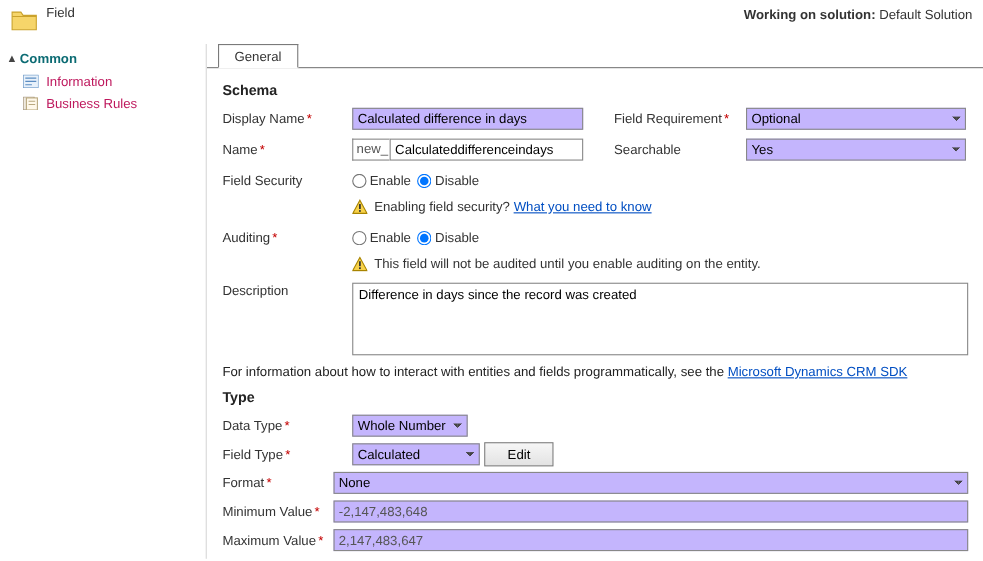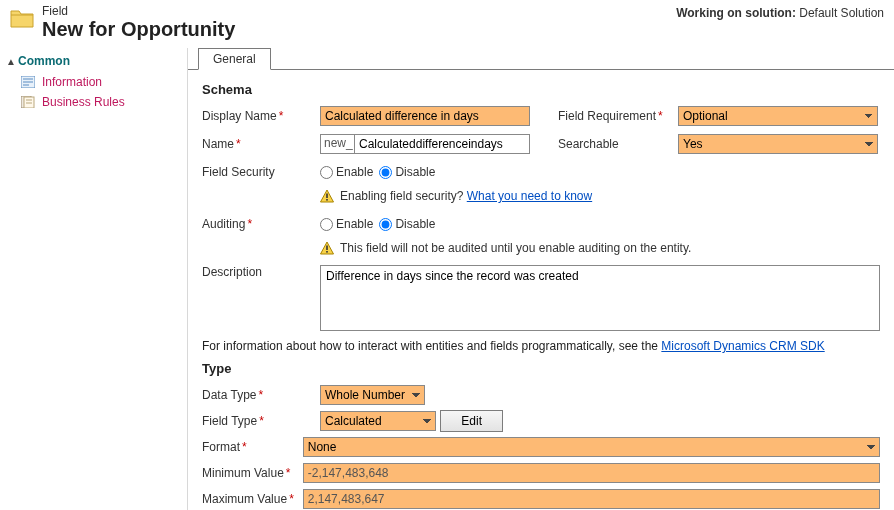--- a/index.html
+++ b/index.html
@@ -34,21 +34,21 @@
   .sec-heading { font-weight:600; font-size:13px; margin:2px 0 8px 0; color:#222; }
 
   .row { display:flex; align-items:center; min-height:22px; margin-bottom:6px; font-size:12px; }
   .lbl-col { width:118px; display:flex; align-items:center; color:#333; }
   .req { color:#c40000; margin-left:2px; }
   .ctrl-col { width:210px; margin-right:28px; display:flex; align-items:center; }
   .lbl-col2 { width:120px; display:flex; align-items:center; color:#333; }
   .ctrl-col2 { width:200px; display:flex; align-items:center; }
 
   input[type=text].fld, select.fld, .fldbox {
-    width:100%; height:20px; border:1px solid #888; font-size:12px; padding:1px 4px; background:#fdba74;
+    width:100%; height:20px; border:1px solid #888; font-size:12px; padding:1px 4px; background:#c4b5fd;
   }
   .readonly-input { background:#e9e9e9; color:#555; border:1px solid #aaa; }
   select.fld { appearance:none; -webkit-appearance:none; padding-right:18px; background-image:linear-gradient(45deg, transparent 50%, #444 50%), linear-gradient(-45deg, transparent 50%, #444 50%); background-position: right 8px center, right 4px center; background-size:4px 4px,4px 4px; background-repeat:no-repeat; }
   .wide-select { width:100%; }
   .prefix-box { display:flex; width:100%; }
   .prefix-box .pfx { width:34px; border:1px solid #888; border-right:none; font-size:12px; padding:1px 3px; height:20px; background:#fff; color:#555; }
   .prefix-box input { flex:1; height:20px; border:1px solid #888; font-size:12px; padding:1px 4px; }
 
   .radiopair { display:flex; align-items:center; gap:6px; }
   .radiopair label { display:flex; align-items:center; gap:3px; font-size:12px; color:#333; cursor:pointer; }
@@ -74,21 +74,20 @@
 
   <div class="hdr">
     <div class="folder-icon-box">
       <svg width="26" height="24" viewBox="0 0 26 24">
         <path d="M2 5 L10 5 L12 8 L24 8 L24 21 L2 21 Z" fill="#f6d56a" stroke="#caa22c" stroke-width="1"></path>
         <path d="M2 9 L24 9" stroke="#caa22c" stroke-width="1"></path>
       </svg>
     </div>
     <div class="hdr-titles">
       <div class="hdr-small">Field</div>
-      <div class="hdr-big">New for Opportunity</div>
     </div>
     <div class="hdr-spacer"></div>
     <div class="hdr-right">
       <span>Working on solution: </span><span class="hdr-right-thin">Default Solution</span>
     </div>
   </div>
 
   <div class="body">
 
     <div class="sidebar">

